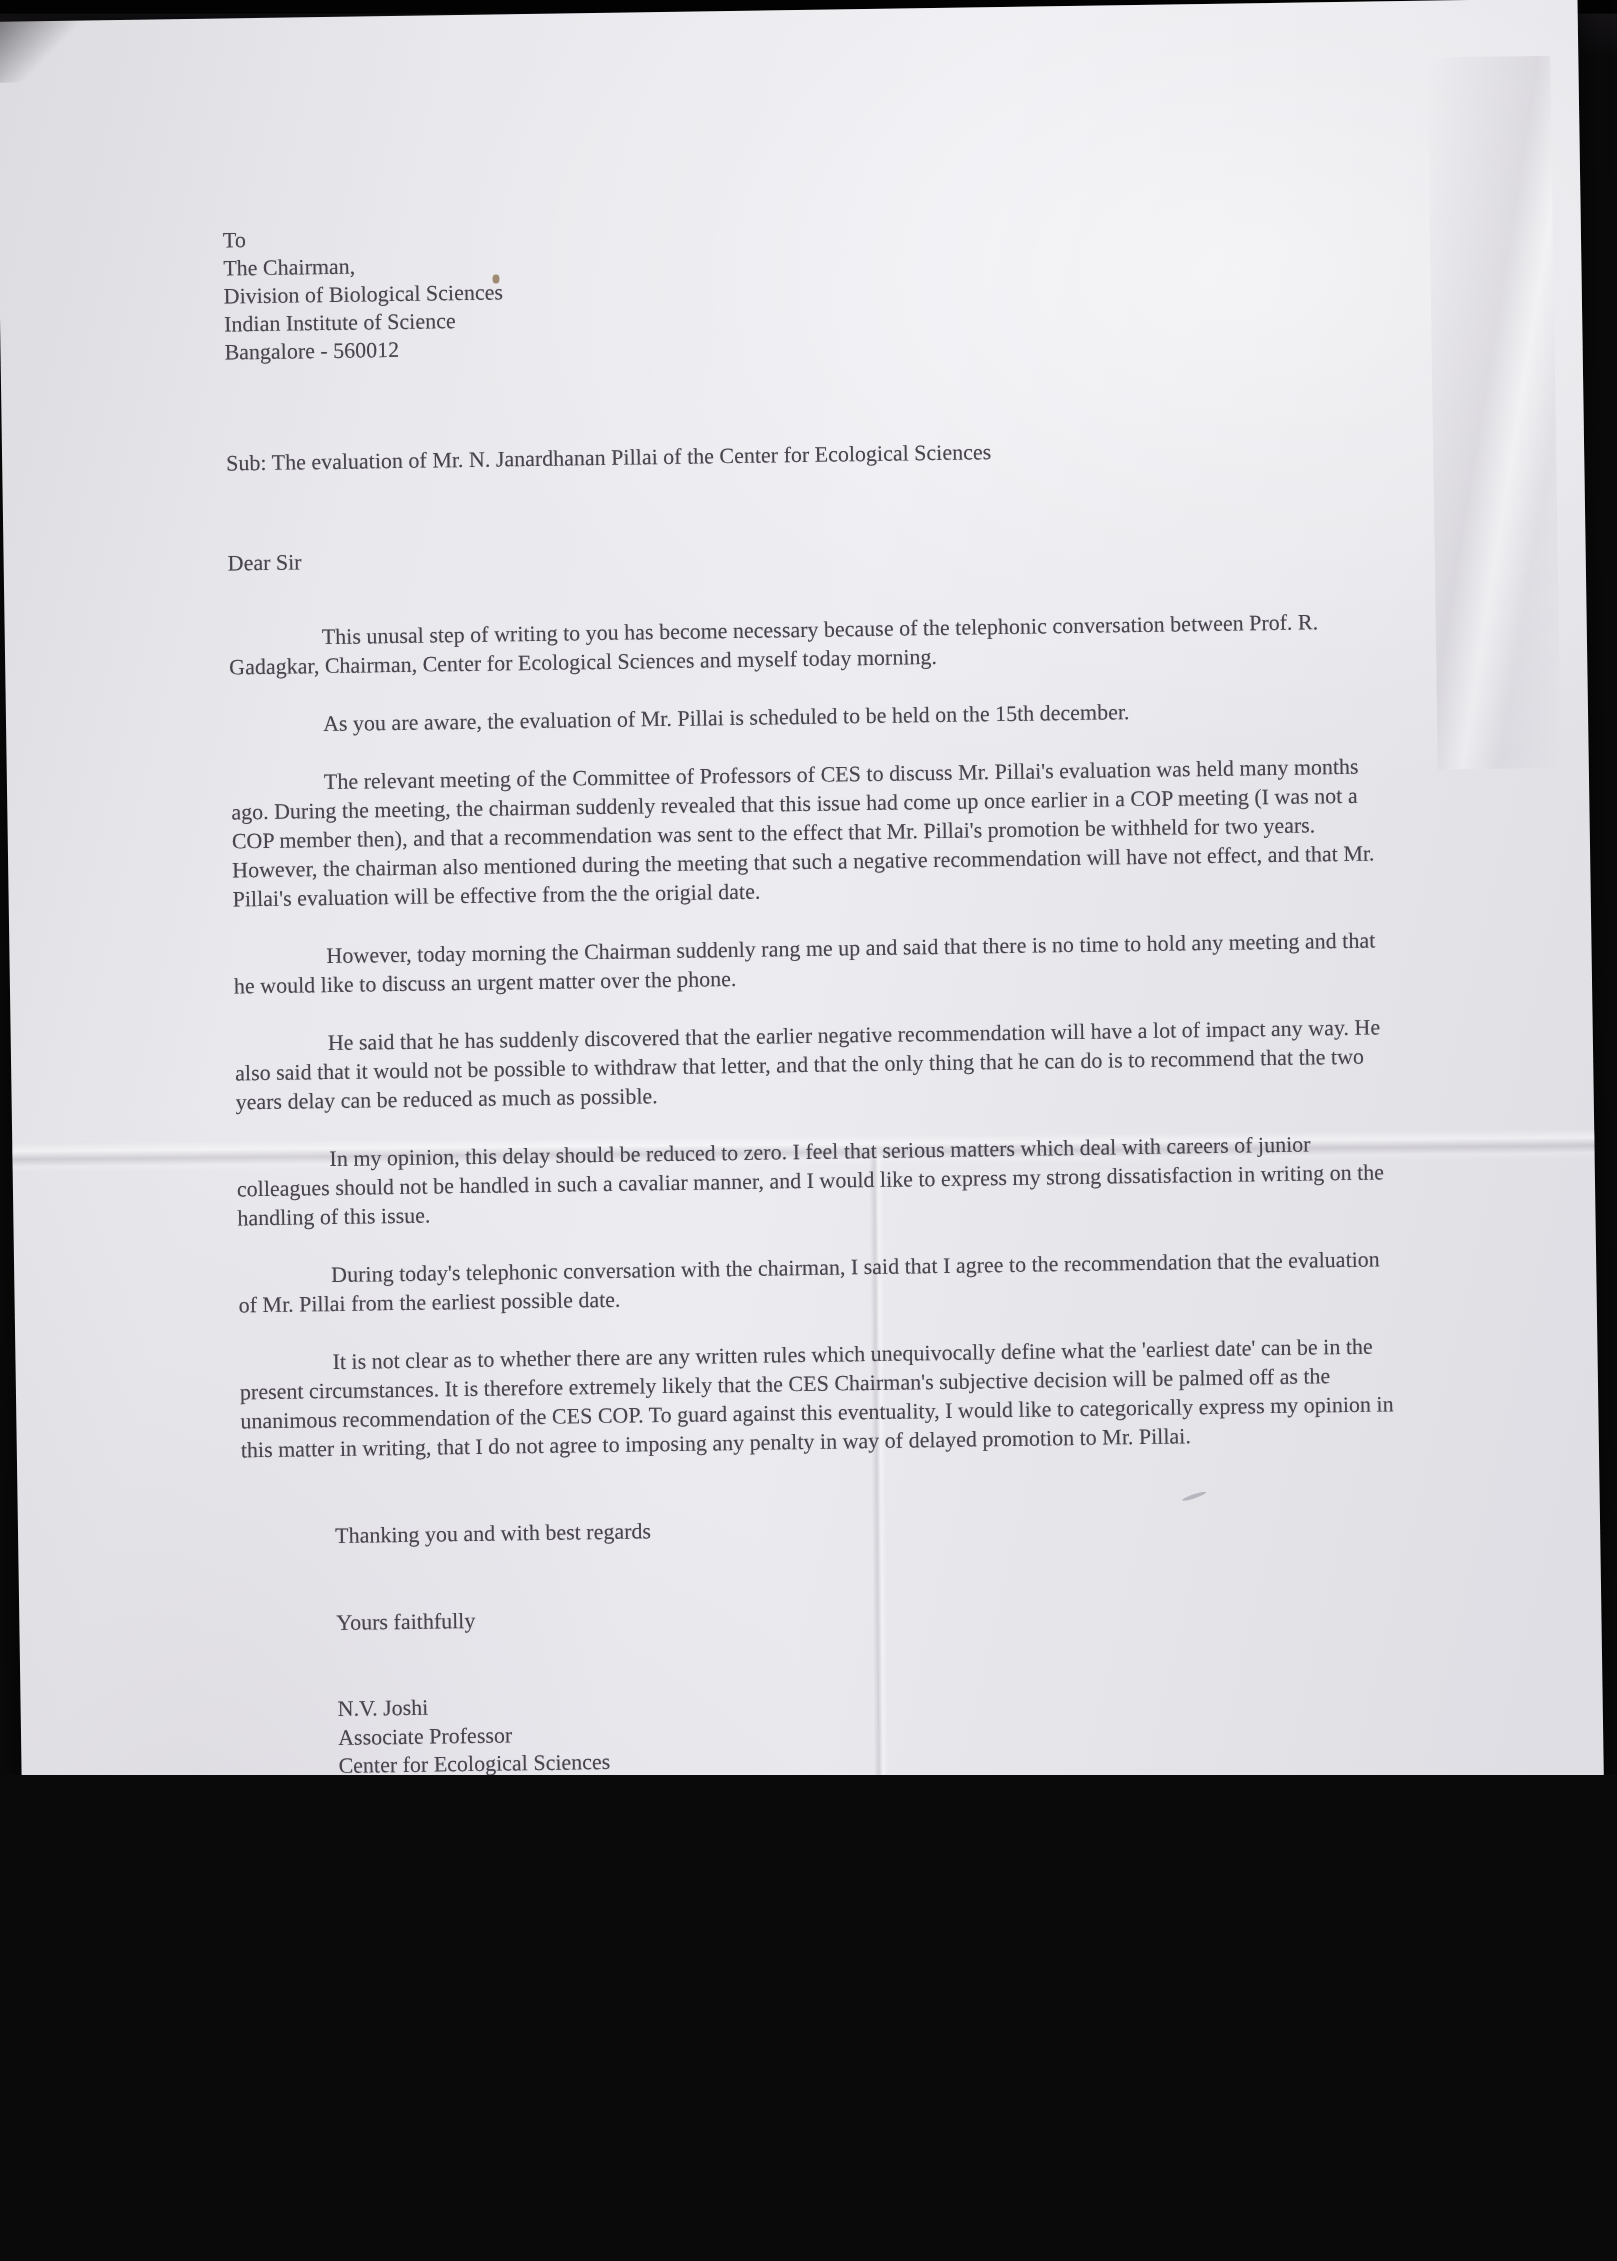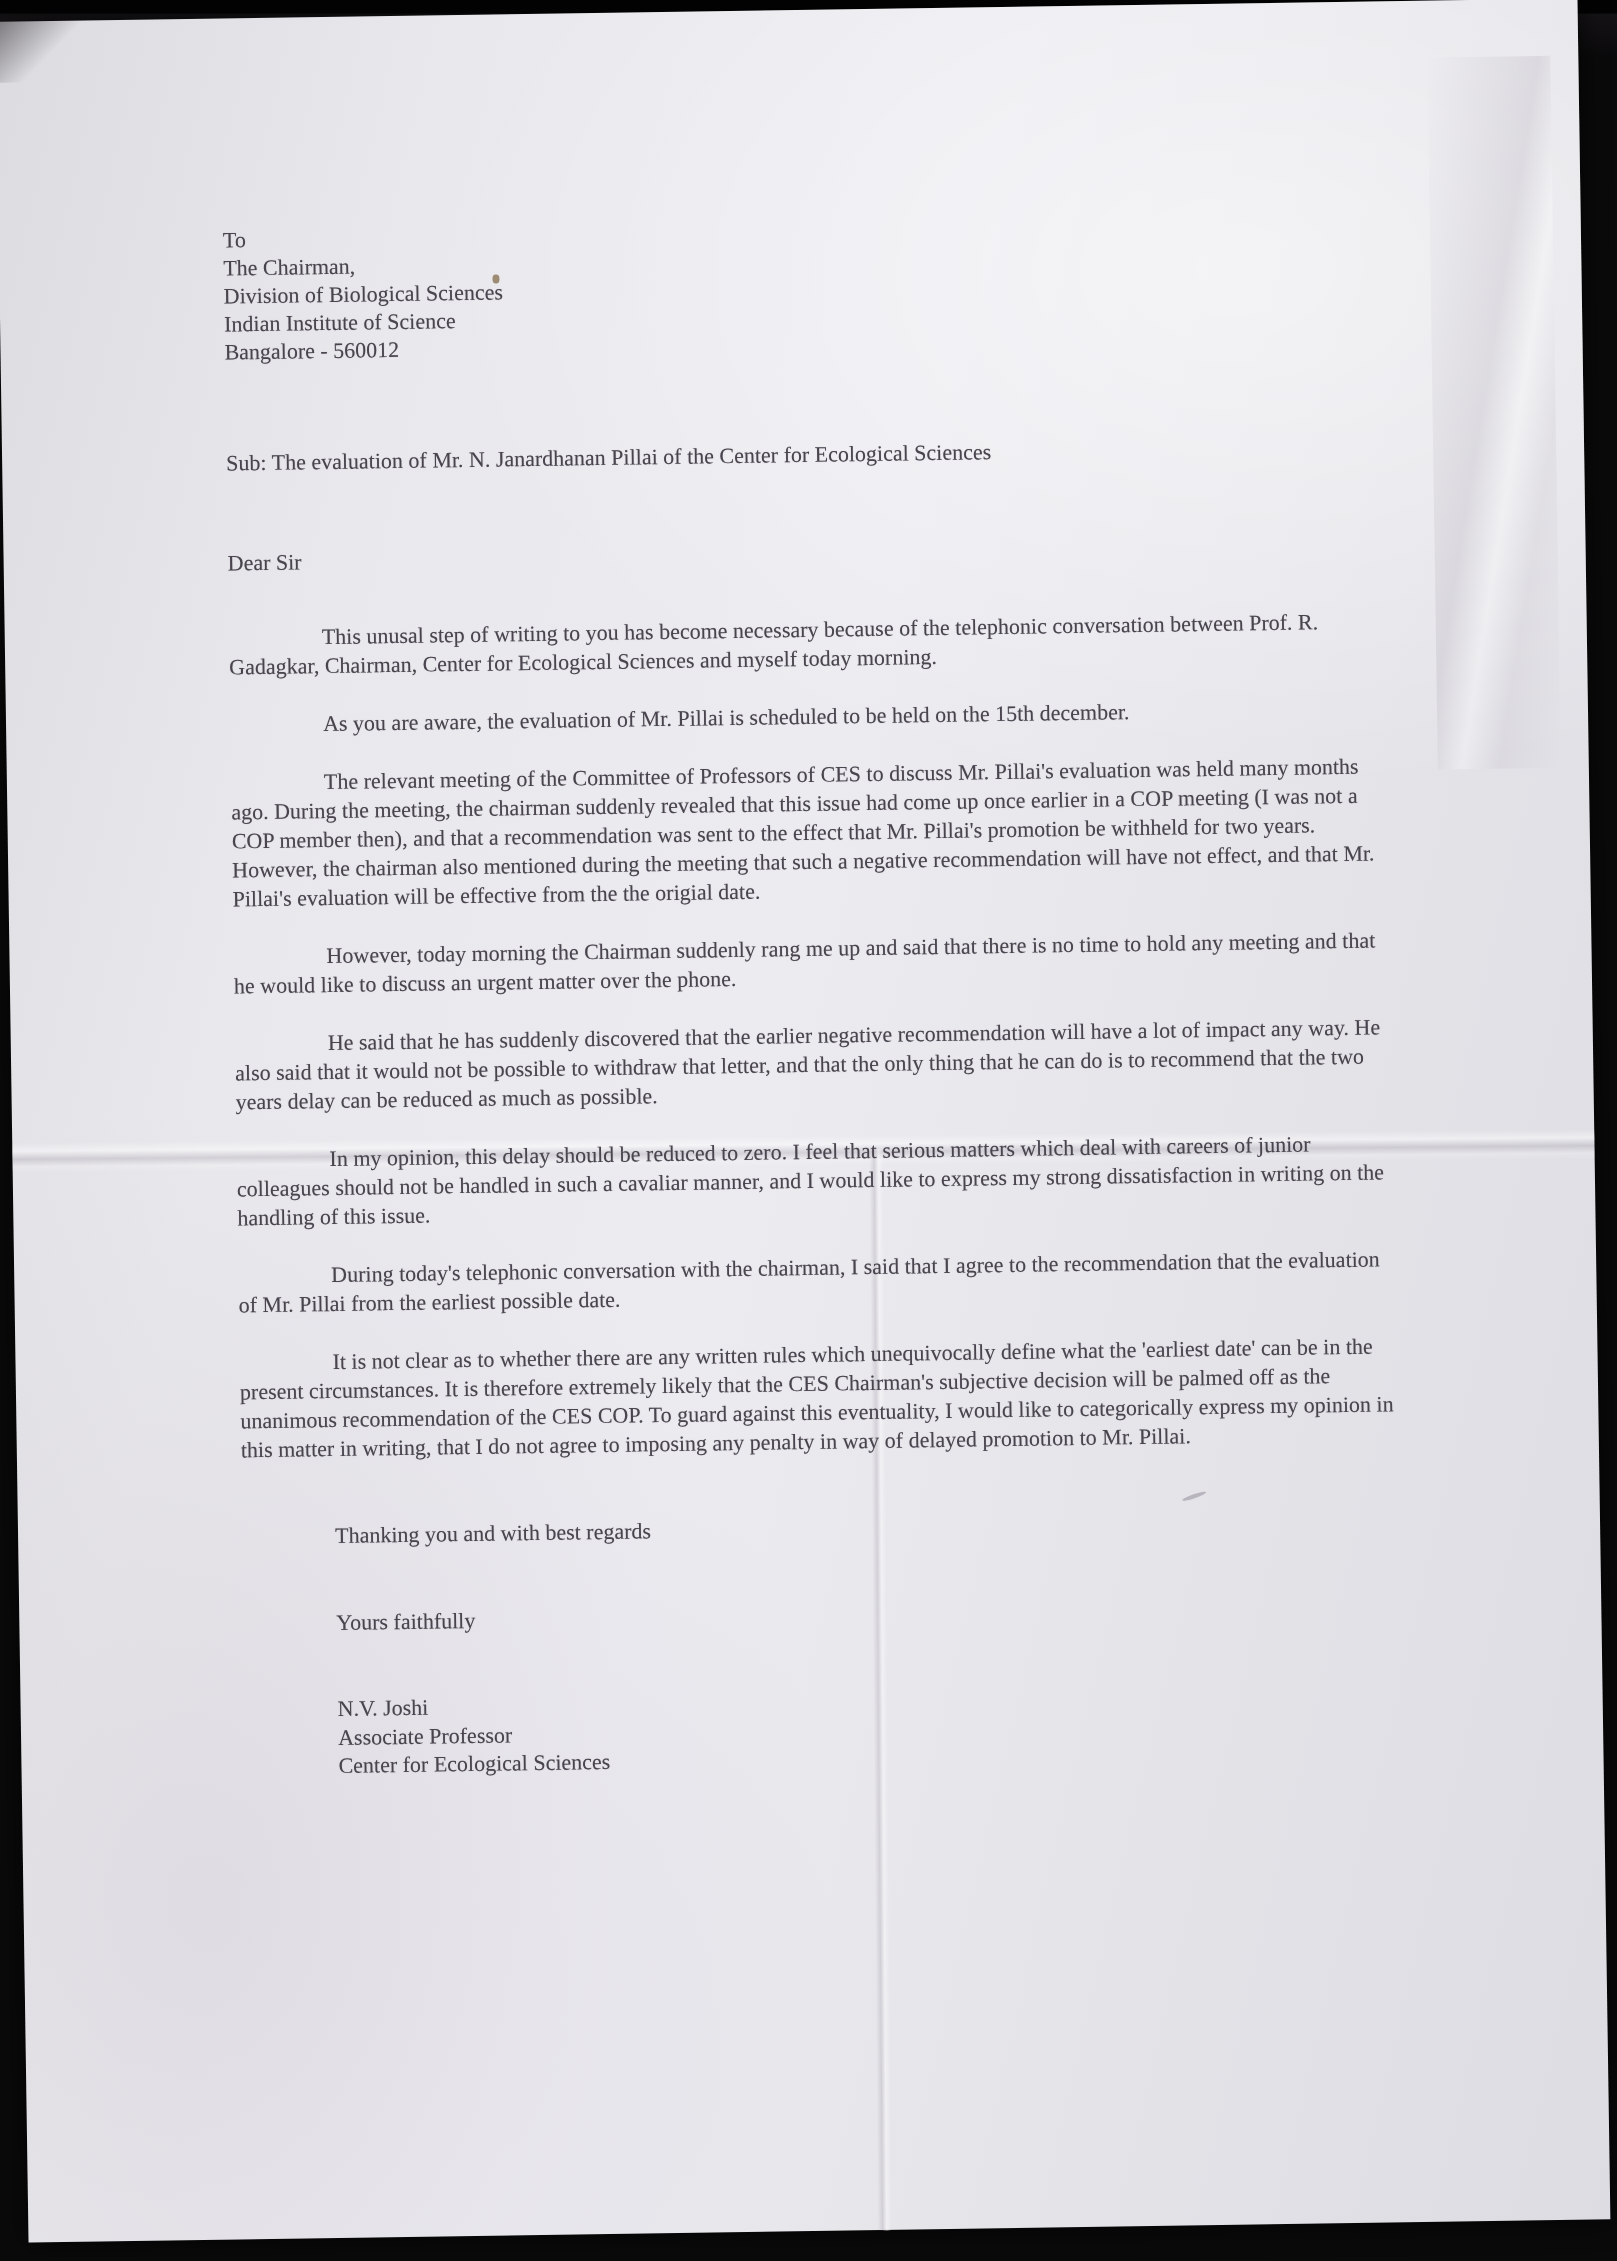--- a/index.html
+++ b/index.html
@@ -3,21 +3,21 @@
 <meta charset="utf-8">
 <style>
   html, body {
     margin: 0;
     padding: 0;
     background: #0b0a0b;
   }
   #stage {
     position: relative;
     width: 1618px;
-    height: 2261px;
+    height: 1775px;
     background:
       linear-gradient(180deg, #030303 0px, #030303 13.3px, #151316 13.8px, #0b0a0b 57px),
       #0b0a0b;
     overflow: hidden;
     font-family: "Liberation Serif", "DejaVu Serif", serif;
   }
   #paper {
     position: absolute;
     left: 12.3px;
     top: 9.5px;

